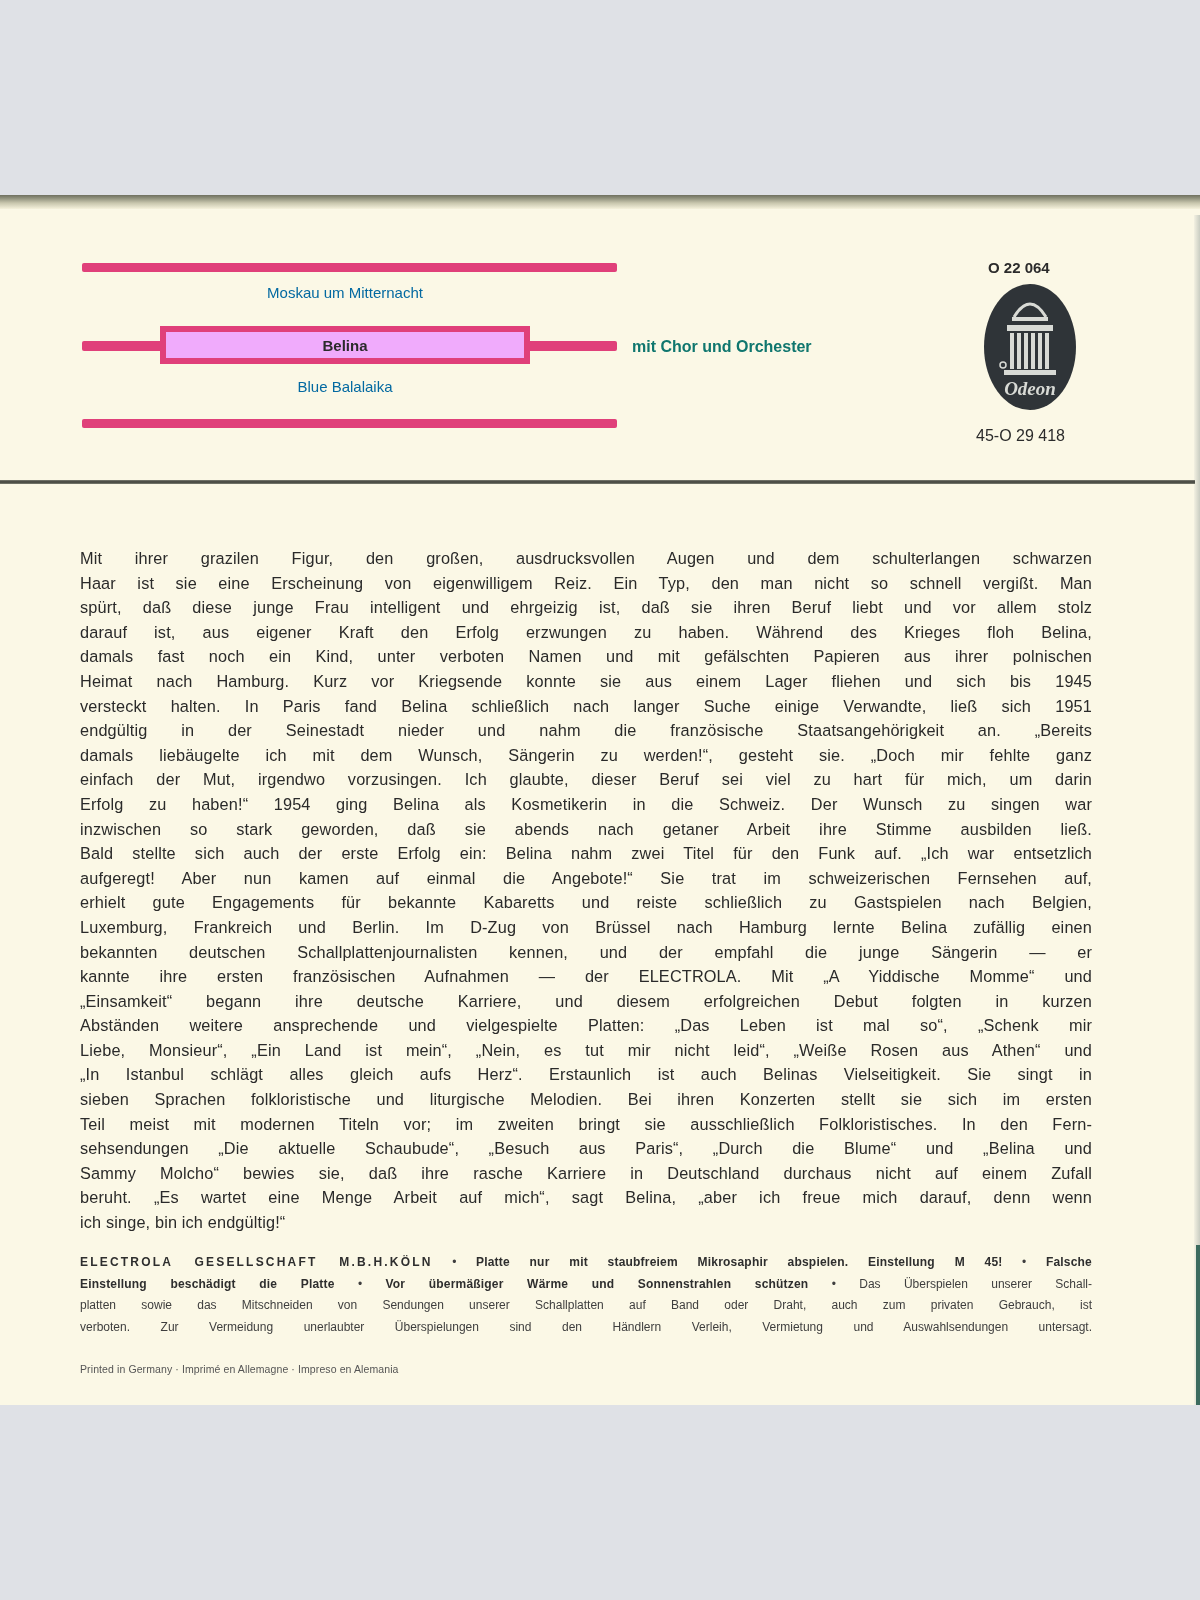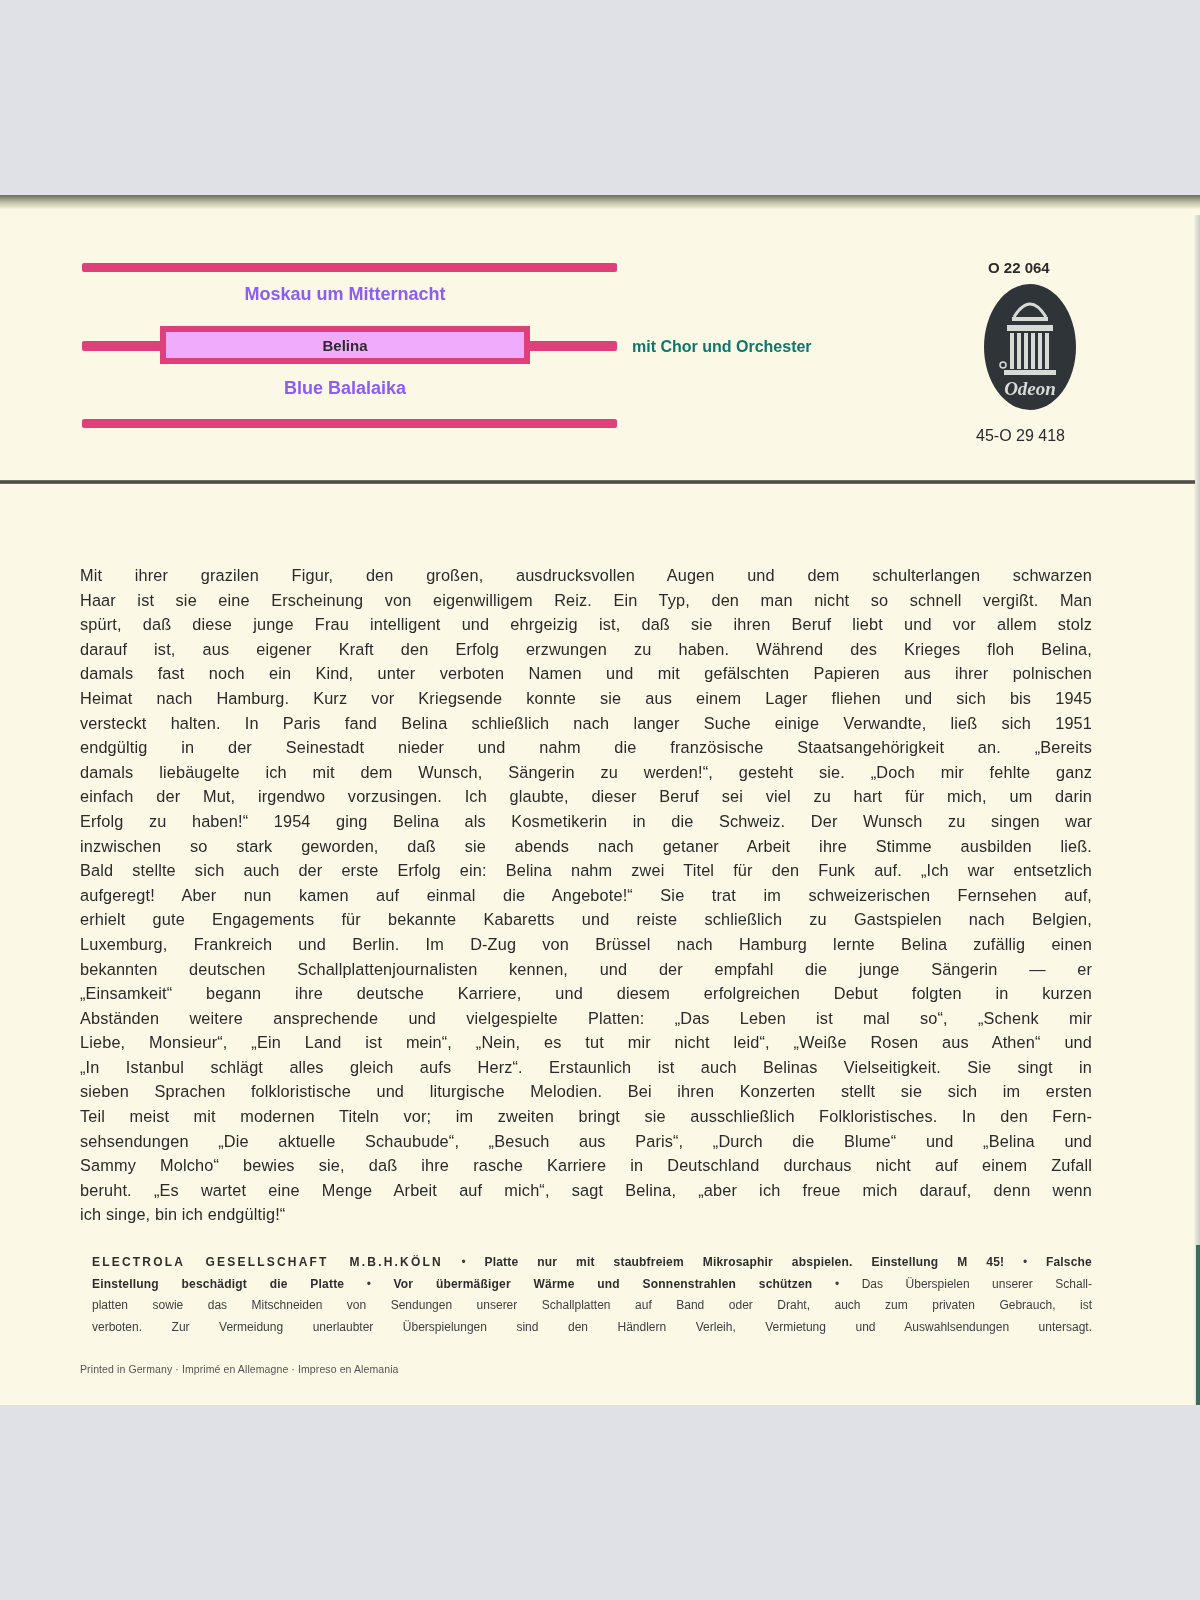--- a/index.html
+++ b/index.html
@@ -33,21 +33,21 @@
       position: absolute; background: #e0407a; height: 9px; border-radius: 2px;
     }
     .artist-box {
       position: absolute; left: 160px; top: 131px; width: 370px; height: 38px;
       box-sizing: border-box;
       border: 6px solid #e0407a; background: #f0abfc;
       display: flex; align-items: center; justify-content: center;
     }
     .artist-box span { font-weight: bold; font-size: 15px; color: #2b2b2b; }
     .title {
-      position: absolute; font-weight: bold; color: #8b5cf6; font-size: 18px;
+      position: absolute; font-weight: normal; color: #0369a1; font-size: 15px;
       text-align: center; width: 530px; left: 80px;
     }
     .subtitle {
       position: absolute; left: 632px; top: 143px;
       font-weight: bold; font-size: 16px; color: #0f766e;
     }
     .catno-top, .catno-bottom {
       position: absolute; font-weight: bold; color: #2b2b2b; font-size: 15px;
     }
     .catno-top { left: 988px; top: 64px; }
@@ -55,29 +55,29 @@
     .logo {
       position: absolute; left: 983px; top: 88px; width: 94px; height: 128px;
     }
     .divider {
       position: absolute; left: 0; top: 285px; width: 1195px; height: 4px;
       background: linear-gradient(#7e8074, #3e3f39, #7e8074);
     }
     .body-text {
       position: absolute; left: 80px; top: 351px; width: 1012px;
       font-size: 16.3px; line-height: 24.6px; color: #2a2a2a;
-      text-align: justify; letter-spacing: 0.15px; margin-top: 17px;
+      text-align: justify; letter-spacing: 0.15px;
     }
     .body-text .line { display: block; text-align: justify; text-align-last: justify; white-space: nowrap; overflow: hidden; }
     .body-text .line.last { text-align-last: left; }
     .legal {
       position: absolute; left: 80px; top: 1057px; width: 1012px;
       font-size: 12px; line-height: 21.5px; color: #3e3e3e;
     }
-    .legal .line { display: block; text-align: justify; text-align-last: justify; white-space: nowrap; overflow: hidden; margin-left: 12px; }
+    .legal .line { display: block; text-align: justify; text-align-last: justify; white-space: nowrap; overflow: hidden; }
     .legal b { color: #2e2e2e; letter-spacing: 0.2px; }
     .legal .company { letter-spacing: 2.2px; }
     .printed {
       position: absolute; left: 80px; top: 1168px;
       font-size: 10.5px; color: #555; letter-spacing: 0.1px;
     }
   </style>
 </head>
 <body>
 
@@ -135,20 +135,21 @@
     <span class="line">endgültig in der Seinestadt nieder und nahm die französische Staatsangehörigkeit an. „Bereits</span>
     <span class="line">damals liebäugelte ich mit dem Wunsch, Sängerin zu werden!“, gesteht sie. „Doch mir fehlte ganz</span>
     <span class="line">einfach der Mut, irgendwo vorzusingen. Ich glaubte, dieser Beruf sei viel zu hart für mich, um darin</span>
     <span class="line">Erfolg zu haben!“ 1954 ging Belina als Kosmetikerin in die Schweiz. Der Wunsch zu singen war</span>
     <span class="line">inzwischen so stark geworden, daß sie abends nach getaner Arbeit ihre Stimme ausbilden ließ.</span>
     <span class="line">Bald stellte sich auch der erste Erfolg ein: Belina nahm zwei Titel für den Funk auf. „Ich war entsetzlich</span>
     <span class="line">aufgeregt! Aber nun kamen auf einmal die Angebote!“ Sie trat im schweizerischen Fernsehen auf,</span>
     <span class="line">erhielt gute Engagements für bekannte Kabaretts und reiste schließlich zu Gastspielen nach Belgien,</span>
     <span class="line">Luxemburg, Frankreich und Berlin. Im D-Zug von Brüssel nach Hamburg lernte Belina zufällig einen</span>
     <span class="line">bekannten deutschen Schallplattenjournalisten kennen, und der empfahl die junge Sängerin — er</span>
+    <span class="line">kannte ihre ersten französischen Aufnahmen — der ELECTROLA. Mit „A Yiddische Momme“ und</span>
     <span class="line">„Einsamkeit“ begann ihre deutsche Karriere, und diesem erfolgreichen Debut folgten in kurzen</span>
     <span class="line">Abständen weitere ansprechende und vielgespielte Platten: „Das Leben ist mal so“, „Schenk mir</span>
     <span class="line">Liebe, Monsieur“, „Ein Land ist mein“, „Nein, es tut mir nicht leid“, „Weiße Rosen aus Athen“ und</span>
     <span class="line">„In Istanbul schlägt alles gleich aufs Herz“. Erstaunlich ist auch Belinas Vielseitigkeit. Sie singt in</span>
     <span class="line">sieben Sprachen folkloristische und liturgische Melodien. Bei ihren Konzerten stellt sie sich im ersten</span>
     <span class="line">Teil meist mit modernen Titeln vor; im zweiten bringt sie ausschließlich Folkloristisches. In den Fern-</span>
     <span class="line">sehsendungen „Die aktuelle Schaubude“, „Besuch aus Paris“, „Durch die Blume“ und „Belina und</span>
     <span class="line">Sammy Molcho“ bewies sie, daß ihre rasche Karriere in Deutschland durchaus nicht auf einem Zufall</span>
     <span class="line">beruht. „Es wartet eine Menge Arbeit auf mich“, sagt Belina, „aber ich freue mich darauf, denn wenn</span>
     <span class="line last">ich singe, bin ich endgültig!“</span>

